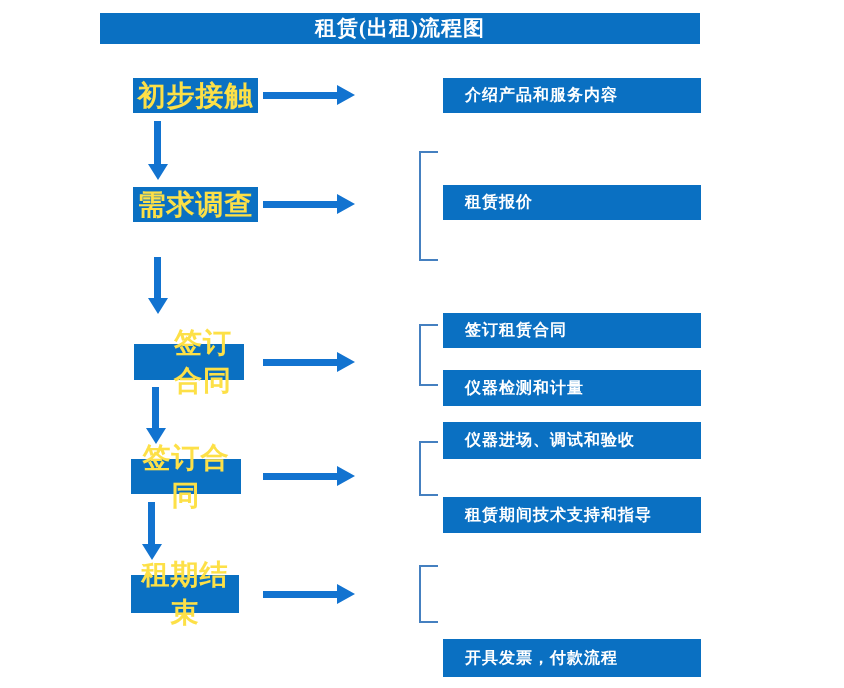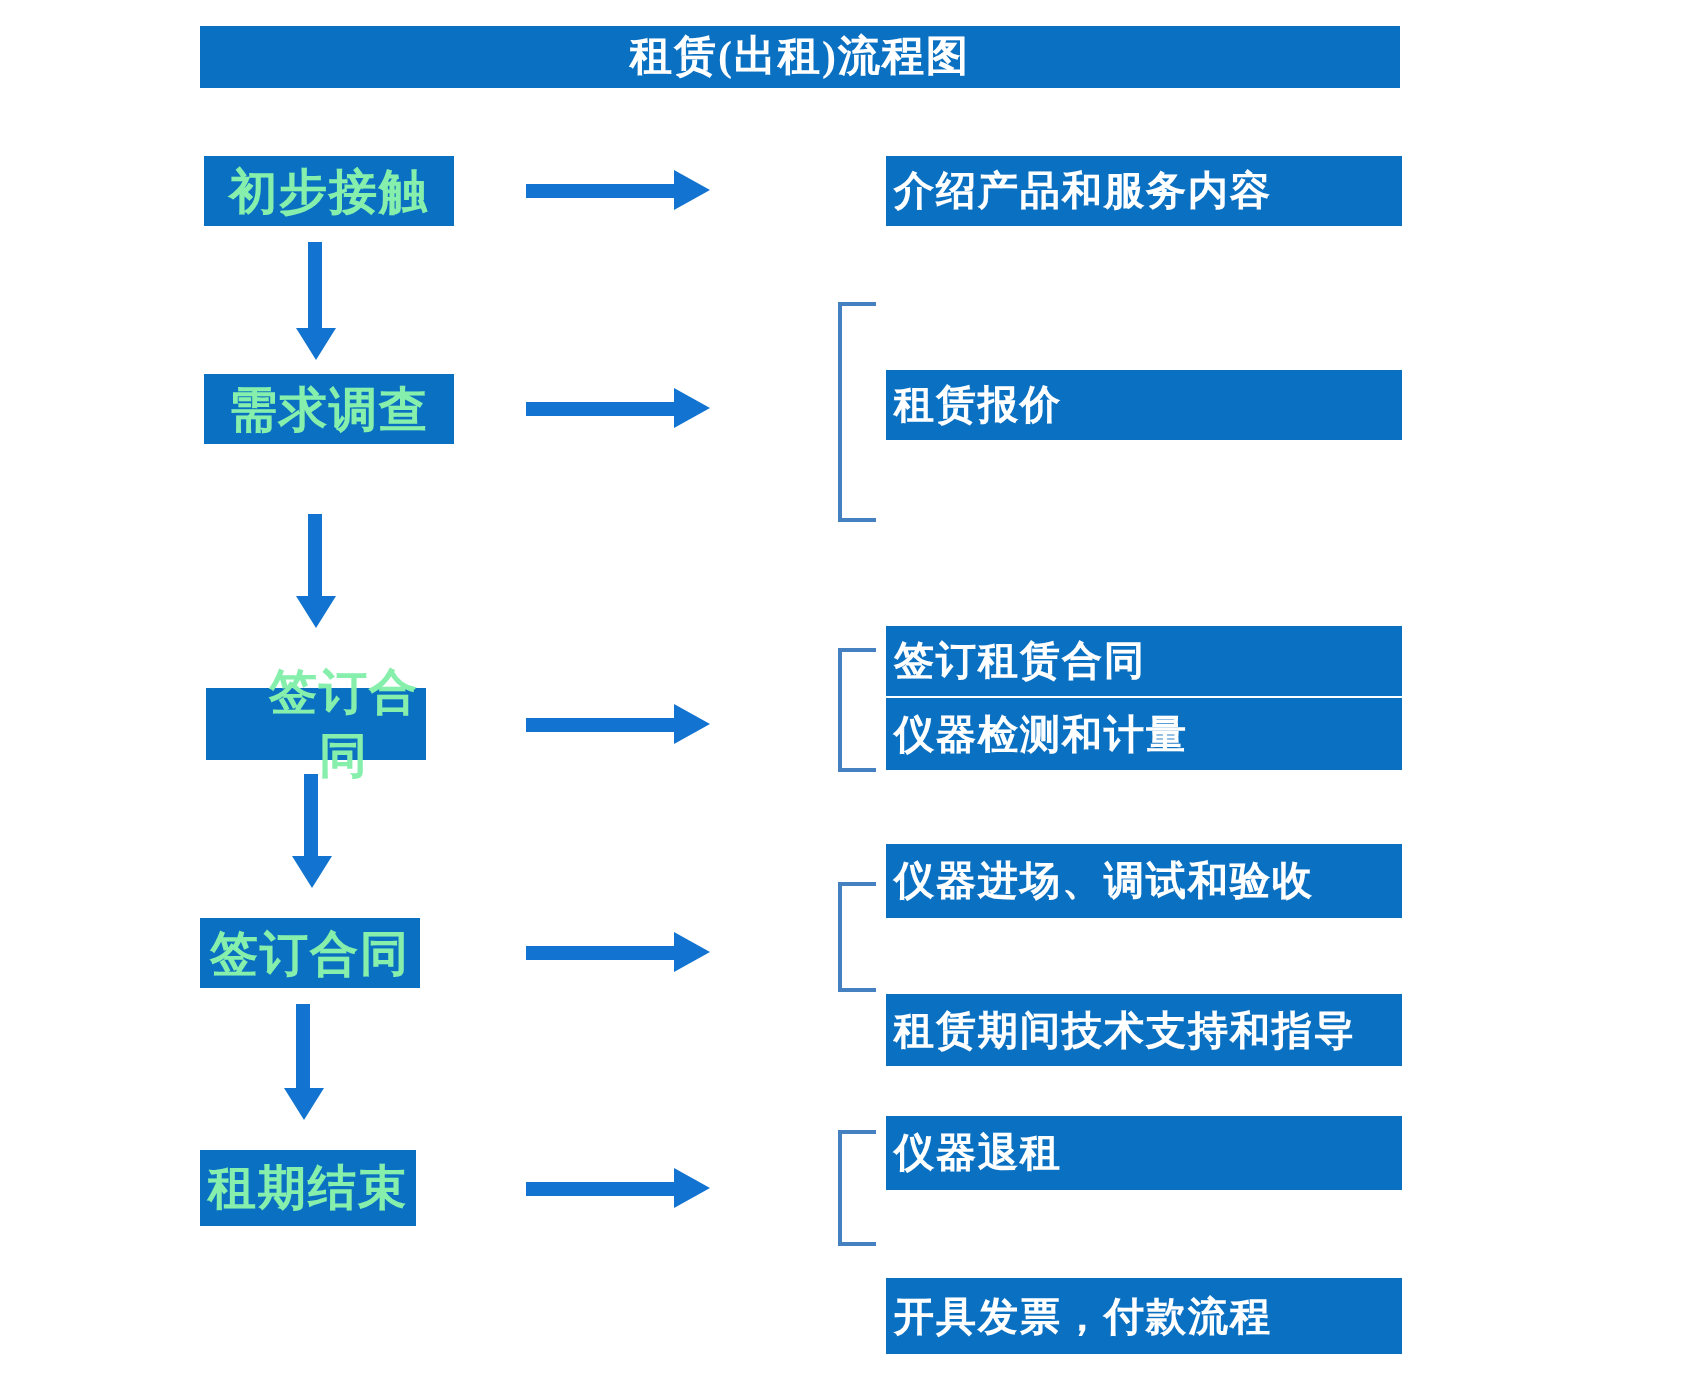--- a/index.html
+++ b/index.html
@@ -18,29 +18,29 @@
   }
   .title{
     position:absolute;left:100px;top:13px;width:600px;height:31px;
     background:var(--box-blue,#0a70c2);
     color:#ffffff;font-weight:bold;font-size:21px;line-height:31px;
     text-align:center;letter-spacing:1px;
   }
   .lbox{
     position:absolute;
     background:var(--box-blue,#0a70c2);
-    color:#86efac;font-weight:bold;font-size:24px;
+    color:#fde047;font-weight:bold;font-size:28px;
     text-align:center;letter-spacing:1px;
-    display:flex;align-items:center;justify-content:center;
+    display:flex;align-items:center;justify-content:center;margin-left:31px;
   }
   .rbox{
     position:absolute;left:443px;width:258px;
     background:var(--box-blue,#0a70c2);
-    color:#ffffff;font-weight:bold;font-size:20px;
-    padding-left:4px;letter-spacing:1px;
+    color:#ffffff;font-weight:bold;font-size:16px;
+    padding-left:22px;letter-spacing:1px;
     display:flex;align-items:center;
   }
   .harrow{position:absolute;left:263px;width:92px;height:20px;}
   .harrow .shaft{
     position:absolute;left:0;top:7px;width:76px;height:7px;
     background:var(--arrow-blue,#1273d0);
   }
   .harrow .head{
     position:absolute;left:74px;top:0;width:0;height:0;
     border-left:18px solid var(--arrow-blue,#1273d0);
@@ -117,19 +117,18 @@
   </div>
 
   <div class="bracket" style="top:151px;height:110px;"></div>
   <div class="bracket" style="top:324px;height:62px;"></div>
   <div class="bracket" style="top:441px;height:55px;"></div>
   <div class="bracket" style="top:565px;height:58px;"></div>
 
   <div class="rbox" style="top:78px;height:35px;">介绍产品和服务内容</div>
   <div class="rbox" style="top:185px;height:35px;">租赁报价</div>
   <div class="rbox" style="top:313px;height:35px;">签订租赁合同</div>
-  <div class="rbox" style="top:349px;height:36px;">仪器检测和计量</div>
+  <div class="rbox" style="top:370px;height:36px;">仪器检测和计量</div>
   <div class="rbox" style="top:422px;height:37px;">仪器进场、调试和验收</div>
   <div class="rbox" style="top:497px;height:36px;">租赁期间技术支持和指导</div>
-  <div class="rbox" style="top:558px;height:37px;">仪器退租</div>
   <div class="rbox" style="top:607px;height:38px;margin-top:32px;">开具发票，付款流程</div>
 
 </div>
 
 </body></html>

